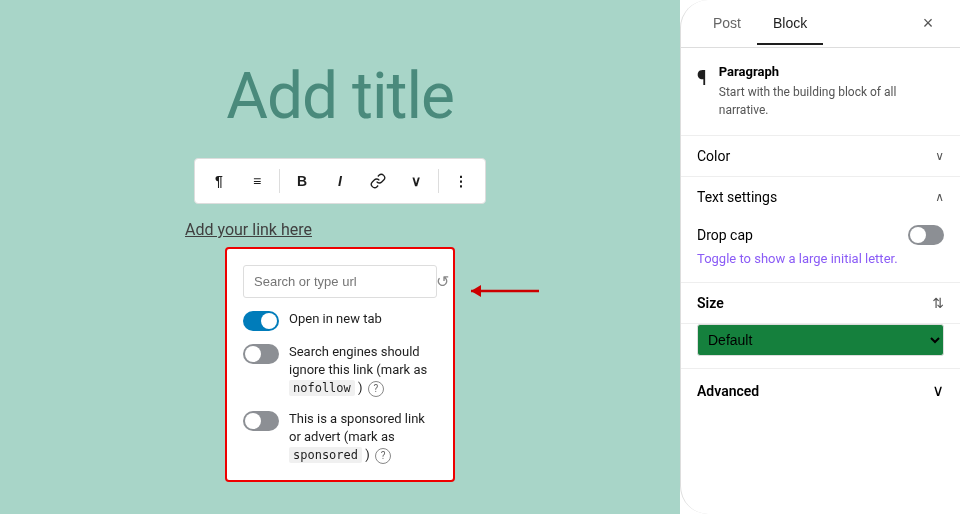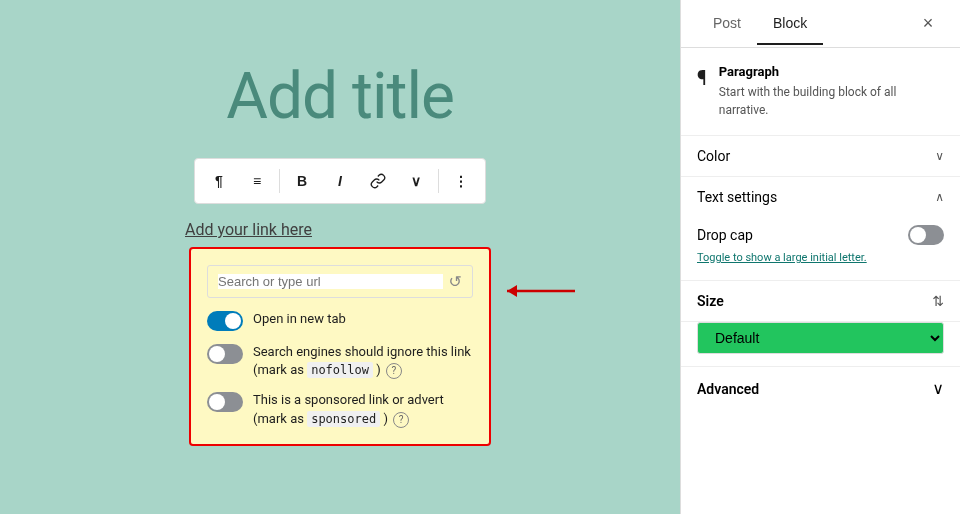--- a/index.html
+++ b/index.html
@@ -71,25 +71,25 @@
       font-size: 16px;
       color: #404040;
       margin-bottom: 8px;
       align-self: flex-start;
       margin-left: 165px;
       text-decoration: underline;
     }
 
     
     .url-popover {
-      background: #fef9c3;
+      background: #ffffff;
       border: 2px solid #e00;
       border-radius: 4px;
       padding: 16px;
-      width: 302px;
+      width: 230px;
       display: flex;
       flex-direction: column;
       gap: 12px;
       position: relative;
     }
 
     .url-input-row {
       display: flex;
       align-items: center;
       border: 1px solid #ddd;
@@ -174,20 +174,21 @@
 
     
     .sidebar {
       width: 280px;
       background: white;
       border-left: 1px solid #ddd;
       display: flex;
       flex-direction: column;
       height: 514px;
       overflow-y: auto;
+      border-radius: 28px;
     }
 
     .sidebar-header {
       display: flex;
       align-items: center;
       justify-content: space-between;
       border-bottom: 1px solid #ddd;
       padding: 0 16px;
       height: 48px;
       flex-shrink: 0;
@@ -308,23 +309,22 @@
       position: absolute;
       width: 16px;
       height: 16px;
       background: white;
       border-radius: 50%;
       top: 2px;
       left: 2px;
     }
 
     .drop-cap-desc {
-      font-size: 11px;
-      color: #0f766e;
-      text-decoration: underline;
+      font-size: 13px;
+      color: #8b5cf6;
     }
 
     .typography-header {
       display: flex;
       align-items: center;
       justify-content: space-between;
       padding: 12px 16px;
       border-bottom: 1px solid #eee;
     }
 
@@ -357,25 +357,25 @@
       font-size: 14px;
     }
 
     .size-select-row {
       padding: 0 16px 12px;
       border-bottom: 1px solid #eee;
     }
 
     .size-select {
       width: 100%;
-      padding: 6px 13px;
+      padding: 6px 6px;
       border: 1px solid #ddd;
       border-radius: 3px;
       font-size: 14px;
-      background: #22c55e;
+      background: #15803d;
       cursor: pointer;
       appearance: auto;
     }
 
     .advanced-header {
       display: flex;
       align-items: center;
       justify-content: space-between;
       padding: 12px 16px;
     }

